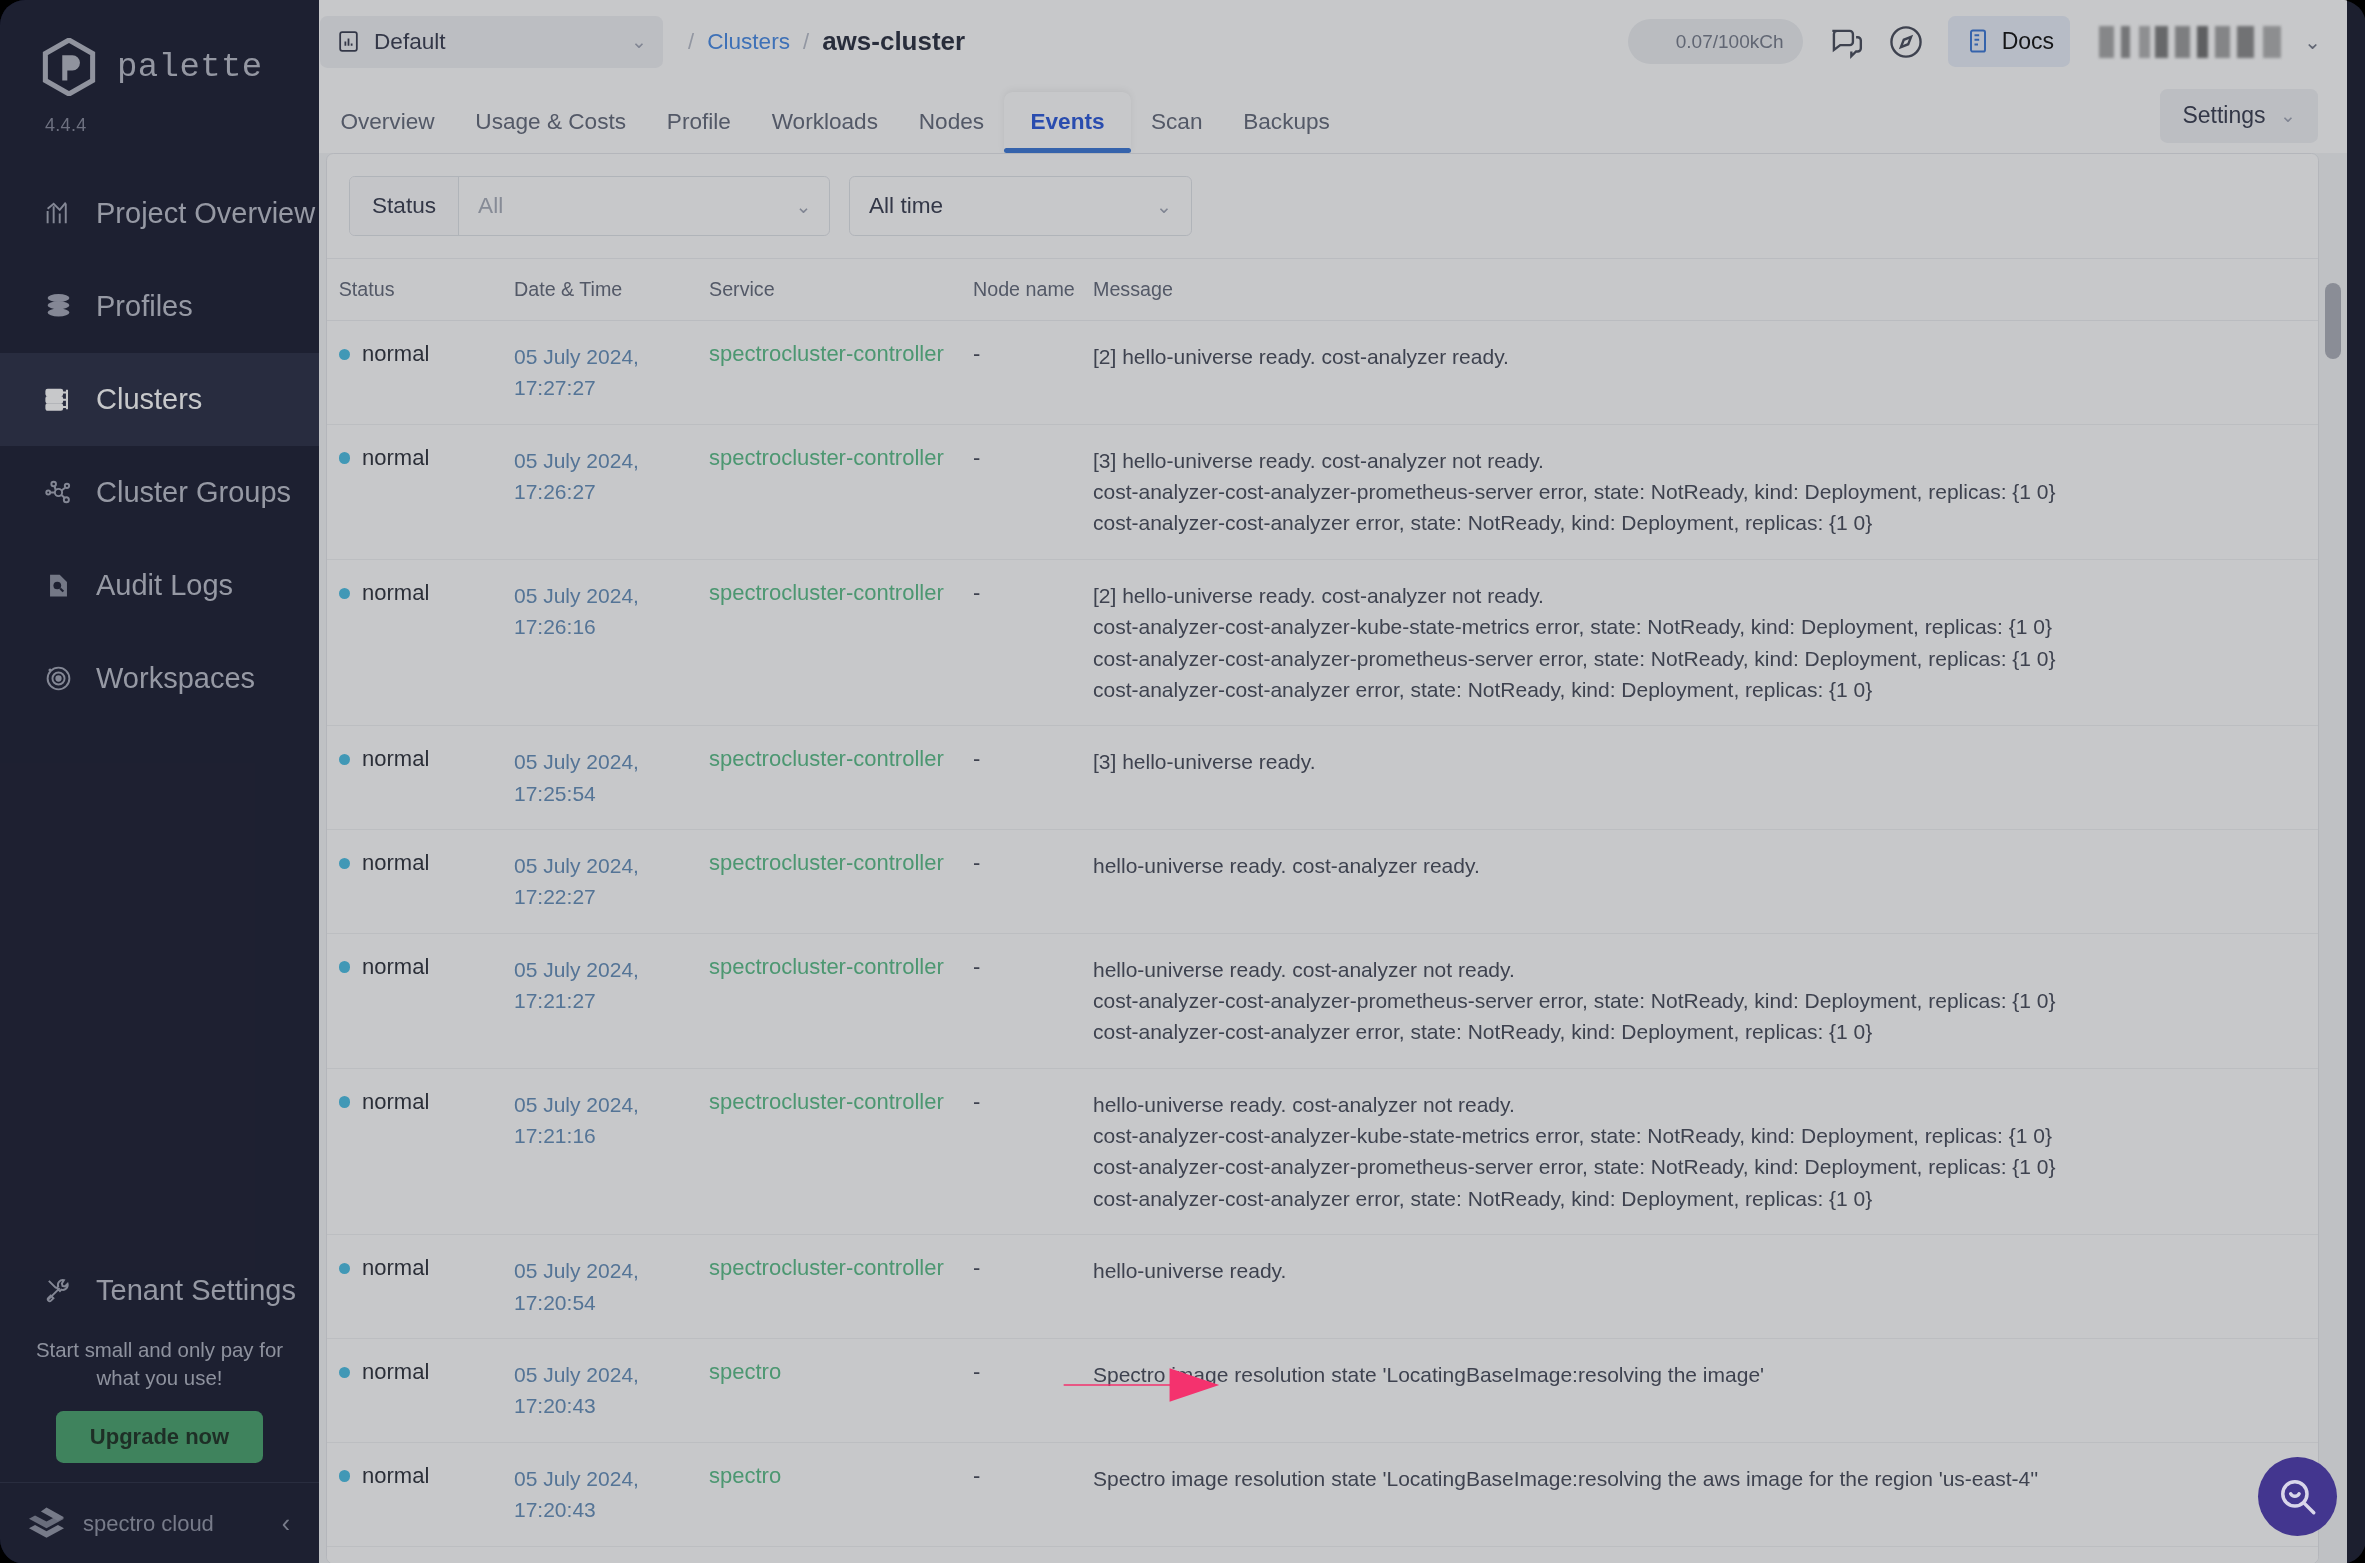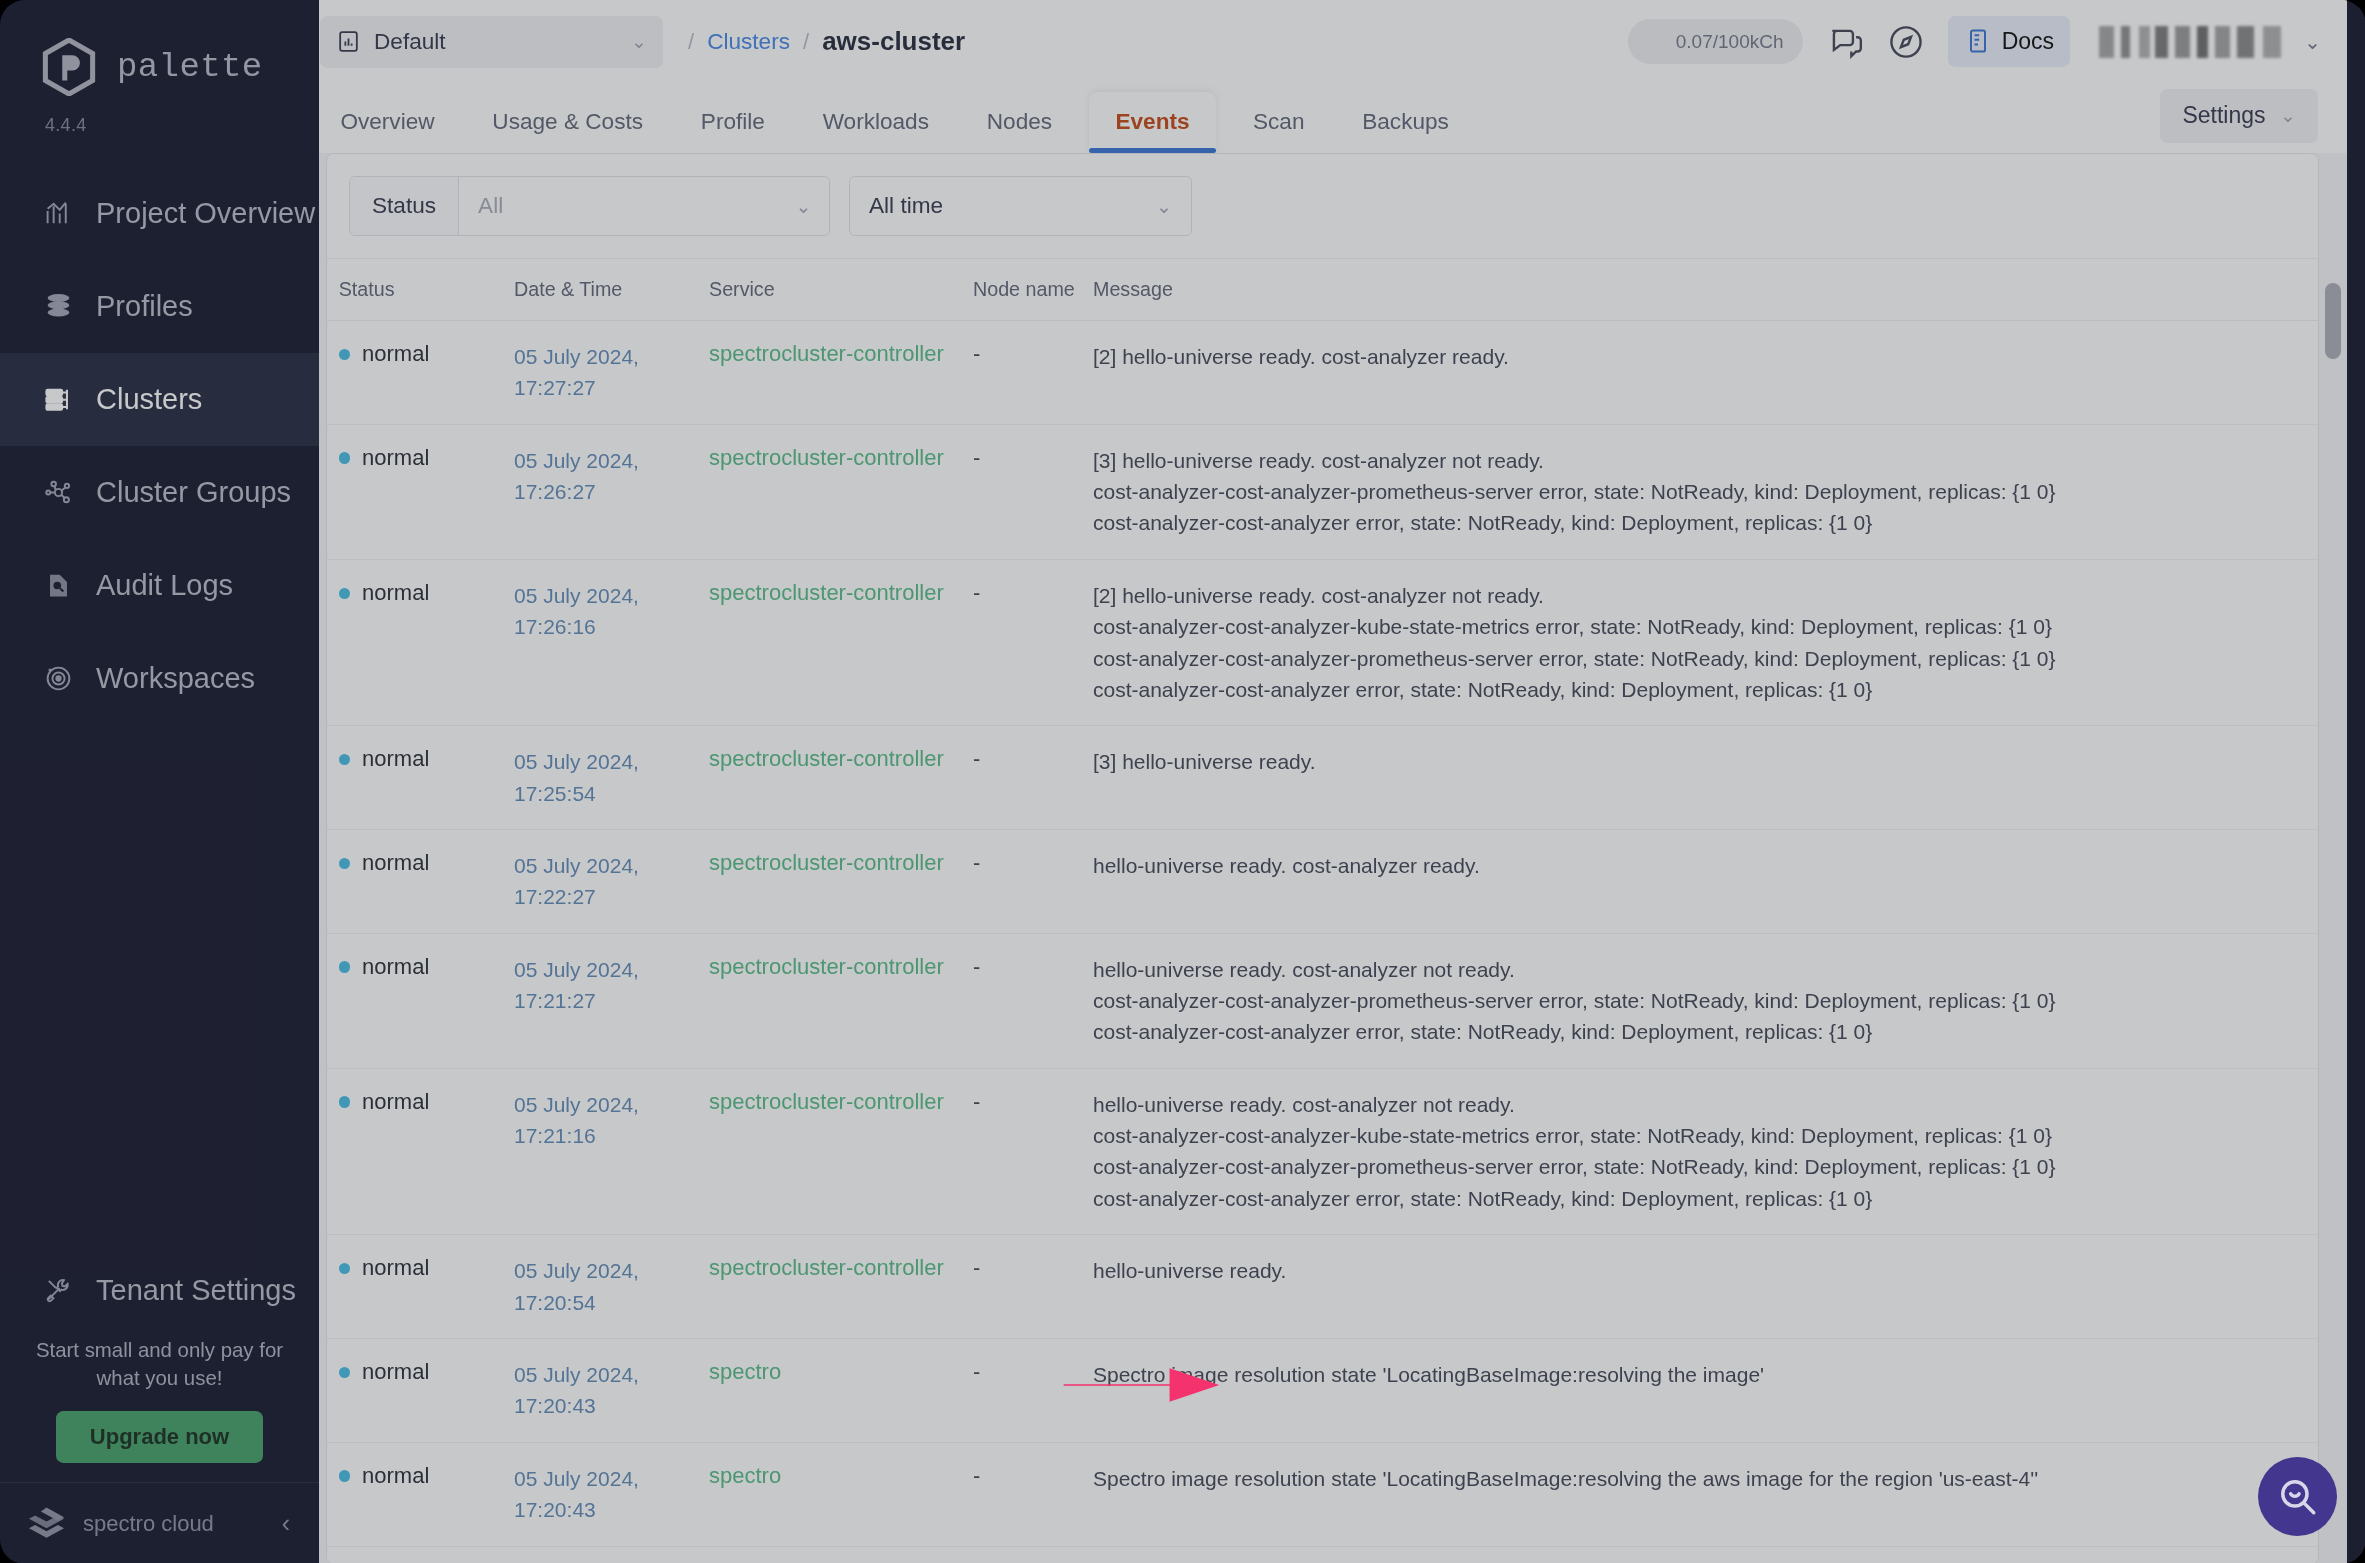--- a/index.html
+++ b/index.html
@@ -123,31 +123,31 @@
       #9a9a9a 22% 28%,transparent 28% 31%,#555 31% 38%,transparent 38% 42%,#7d7d7d 42% 50%,
       transparent 50% 54%,#444 54% 60%,transparent 60% 64%,#888 64% 72%,transparent 72% 76%,
       #666 76% 85%,transparent 85% 90%,#999 90% 97%);
     filter: blur(1.5px); opacity:.8;
   }
   .user-chev { color:#6d7383; font-size: 20.4px; }
 
   
   .tabrow {
     height: 70px; flex: 0 0 auto;
-    display: flex; align-items: flex-end; gap: 17px;
+    display: flex; align-items: flex-end; gap: 0;
     padding: 0 29px 0 19px;
     position: relative;
   }
   .tab {
     font-size: 22.6px; color: #5a6072;
     padding: 0 20.4px 19px; cursor: pointer; position: relative;
     line-height: 1;
   }
   .tab.active {
-    color: #c2410c; font-weight: 600;
+    color: #1d4ed8; font-weight: 600;
     background: #fff;
     border-radius: 8.7px 8.7px 0 0;
     padding: 19px 26px 19px;
     box-shadow: 0 -1.5px 7.3px rgba(0,0,0,.07);
   }
   .tab.active::after {
     content: ""; position: absolute; left: 0; right: 0; bottom: 0;
     height: 5.1px; background: #2e6fd4; border-radius: 2.9px;
   }
   .settings-btn {

